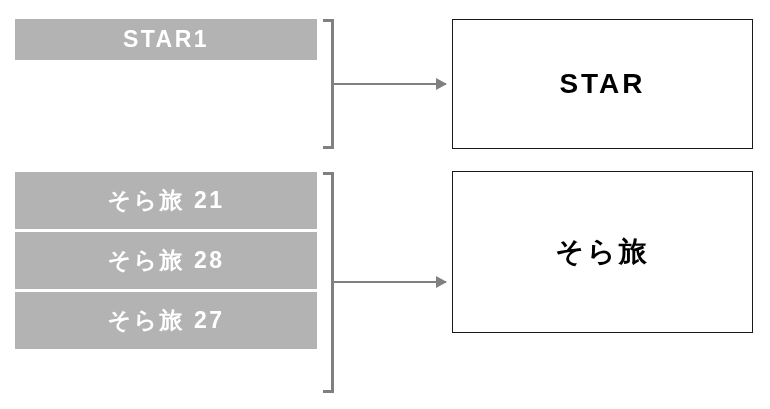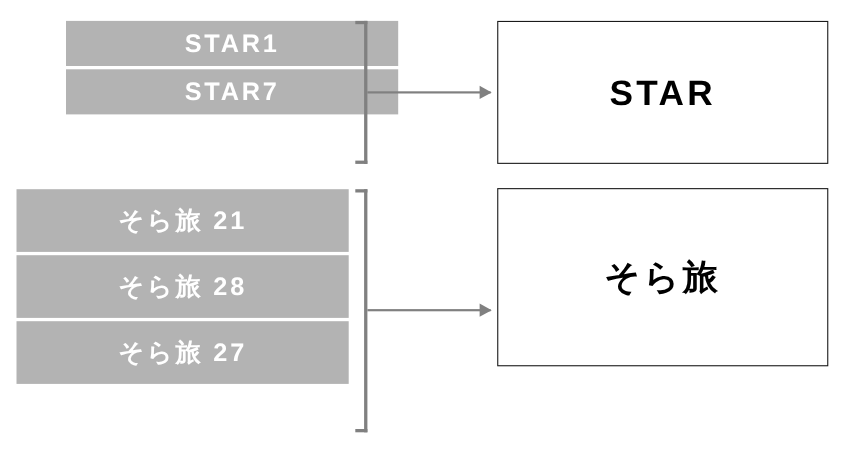--- a/index.html
+++ b/index.html
@@ -18,21 +18,21 @@
     width: 770px;
     height: 409px;
   }
 
   
   .group {
     position: absolute;
     left: 15px;
     width: 302px;
   }
-  #group-star  { top: 19px; margin-left: 45px;  }
+  #group-star  { top: 19px;  }
   #group-sora  { top: 172px; }
 
   .item-bar {
     box-sizing: border-box;
     width: 302px;
     background: #b3b3b3;
     color: #ffffff;
     display: flex;
     align-items: center;
     justify-content: center;
@@ -84,36 +84,35 @@
     position: absolute;
     left: 452px;
     width: 301px;
     box-sizing: border-box;
     border: 1.6px solid #1a1a1a;
     background: #ffffff;
     display: flex;
     align-items: center;
     justify-content: center;
     color: #000000;
-    font-size: 32px;
+    font-size: 28px;
     font-weight: bold;
     letter-spacing: 3px;
     line-height: 1;
   }
   #box-star { top: 19px;  height: 130px; }
   #box-sora { top: 171px; height: 162px; }
 </style>
 </head>
 <body>
 
 <div id="diagram">
 
   <div class="group" id="group-star">
     <div class="item-bar">STAR1</div>
-    <div class="item-bar">STAR7</div>
   </div>
 
   <div class="bracket" id="bracket-star"></div>
 
   <div class="arrow" id="arrow-star">
     <span class="arrow-head"></span>
   </div>
 
   <div class="result-box" id="box-star">
     <span>STAR</span>

